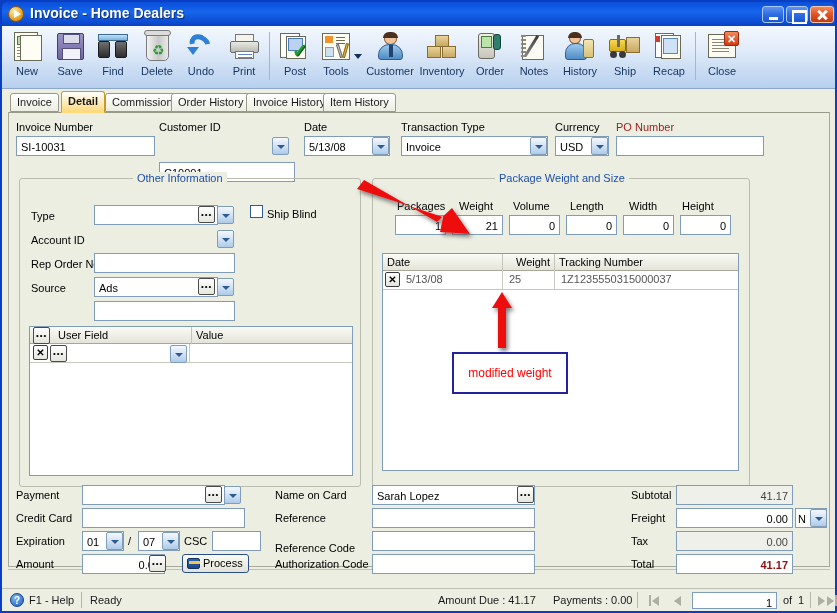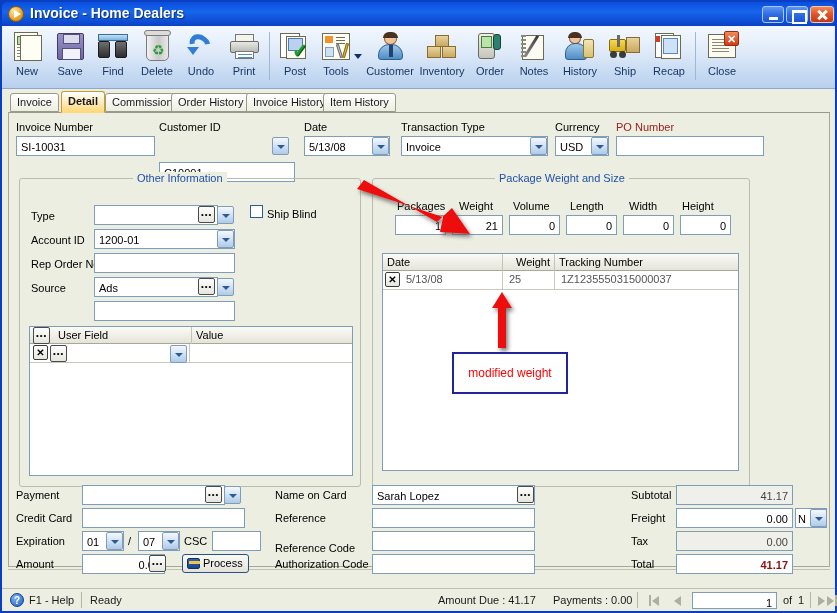--- a/index.html
+++ b/index.html
@@ -578,21 +578,20 @@
 
       <div class="gbox" style="left:10px; top:65px; width:342px; height:309px;"></div>
       <div class="gtitle" style="left:124px; top:59px;">Other Information</div>
 
       <div class="fl" style="left:22px; top:97px;">Type</div>
       <div class="tf" style="left:85px; top:92px; width:124px;"></div>
       <div class="elbtn" style="left:189px; top:93px;"></div>
       <div class="ddbtn" style="left:208px; top:93px;"></div>
 
       <div class="fl" style="left:22px; top:121px;">Account ID</div>
-      <div class="tf" style="left:85px; top:116px; width:141px;">1200-01</div>
       <div class="ddbtn" style="left:208px; top:117px;"></div>
 
       <div class="fl" style="left:22px; top:145px;">Rep Order No</div>
       <div class="tf" style="left:85px; top:140px; width:141px;"></div>
 
       <div class="fl" style="left:22px; top:169px;">Source</div>
       <div class="tf" style="left:85px; top:164px; width:124px;">Ads</div>
       <div class="elbtn" style="left:189px; top:165px;"></div>
       <div class="ddbtn" style="left:208px; top:165px;"></div>
 

